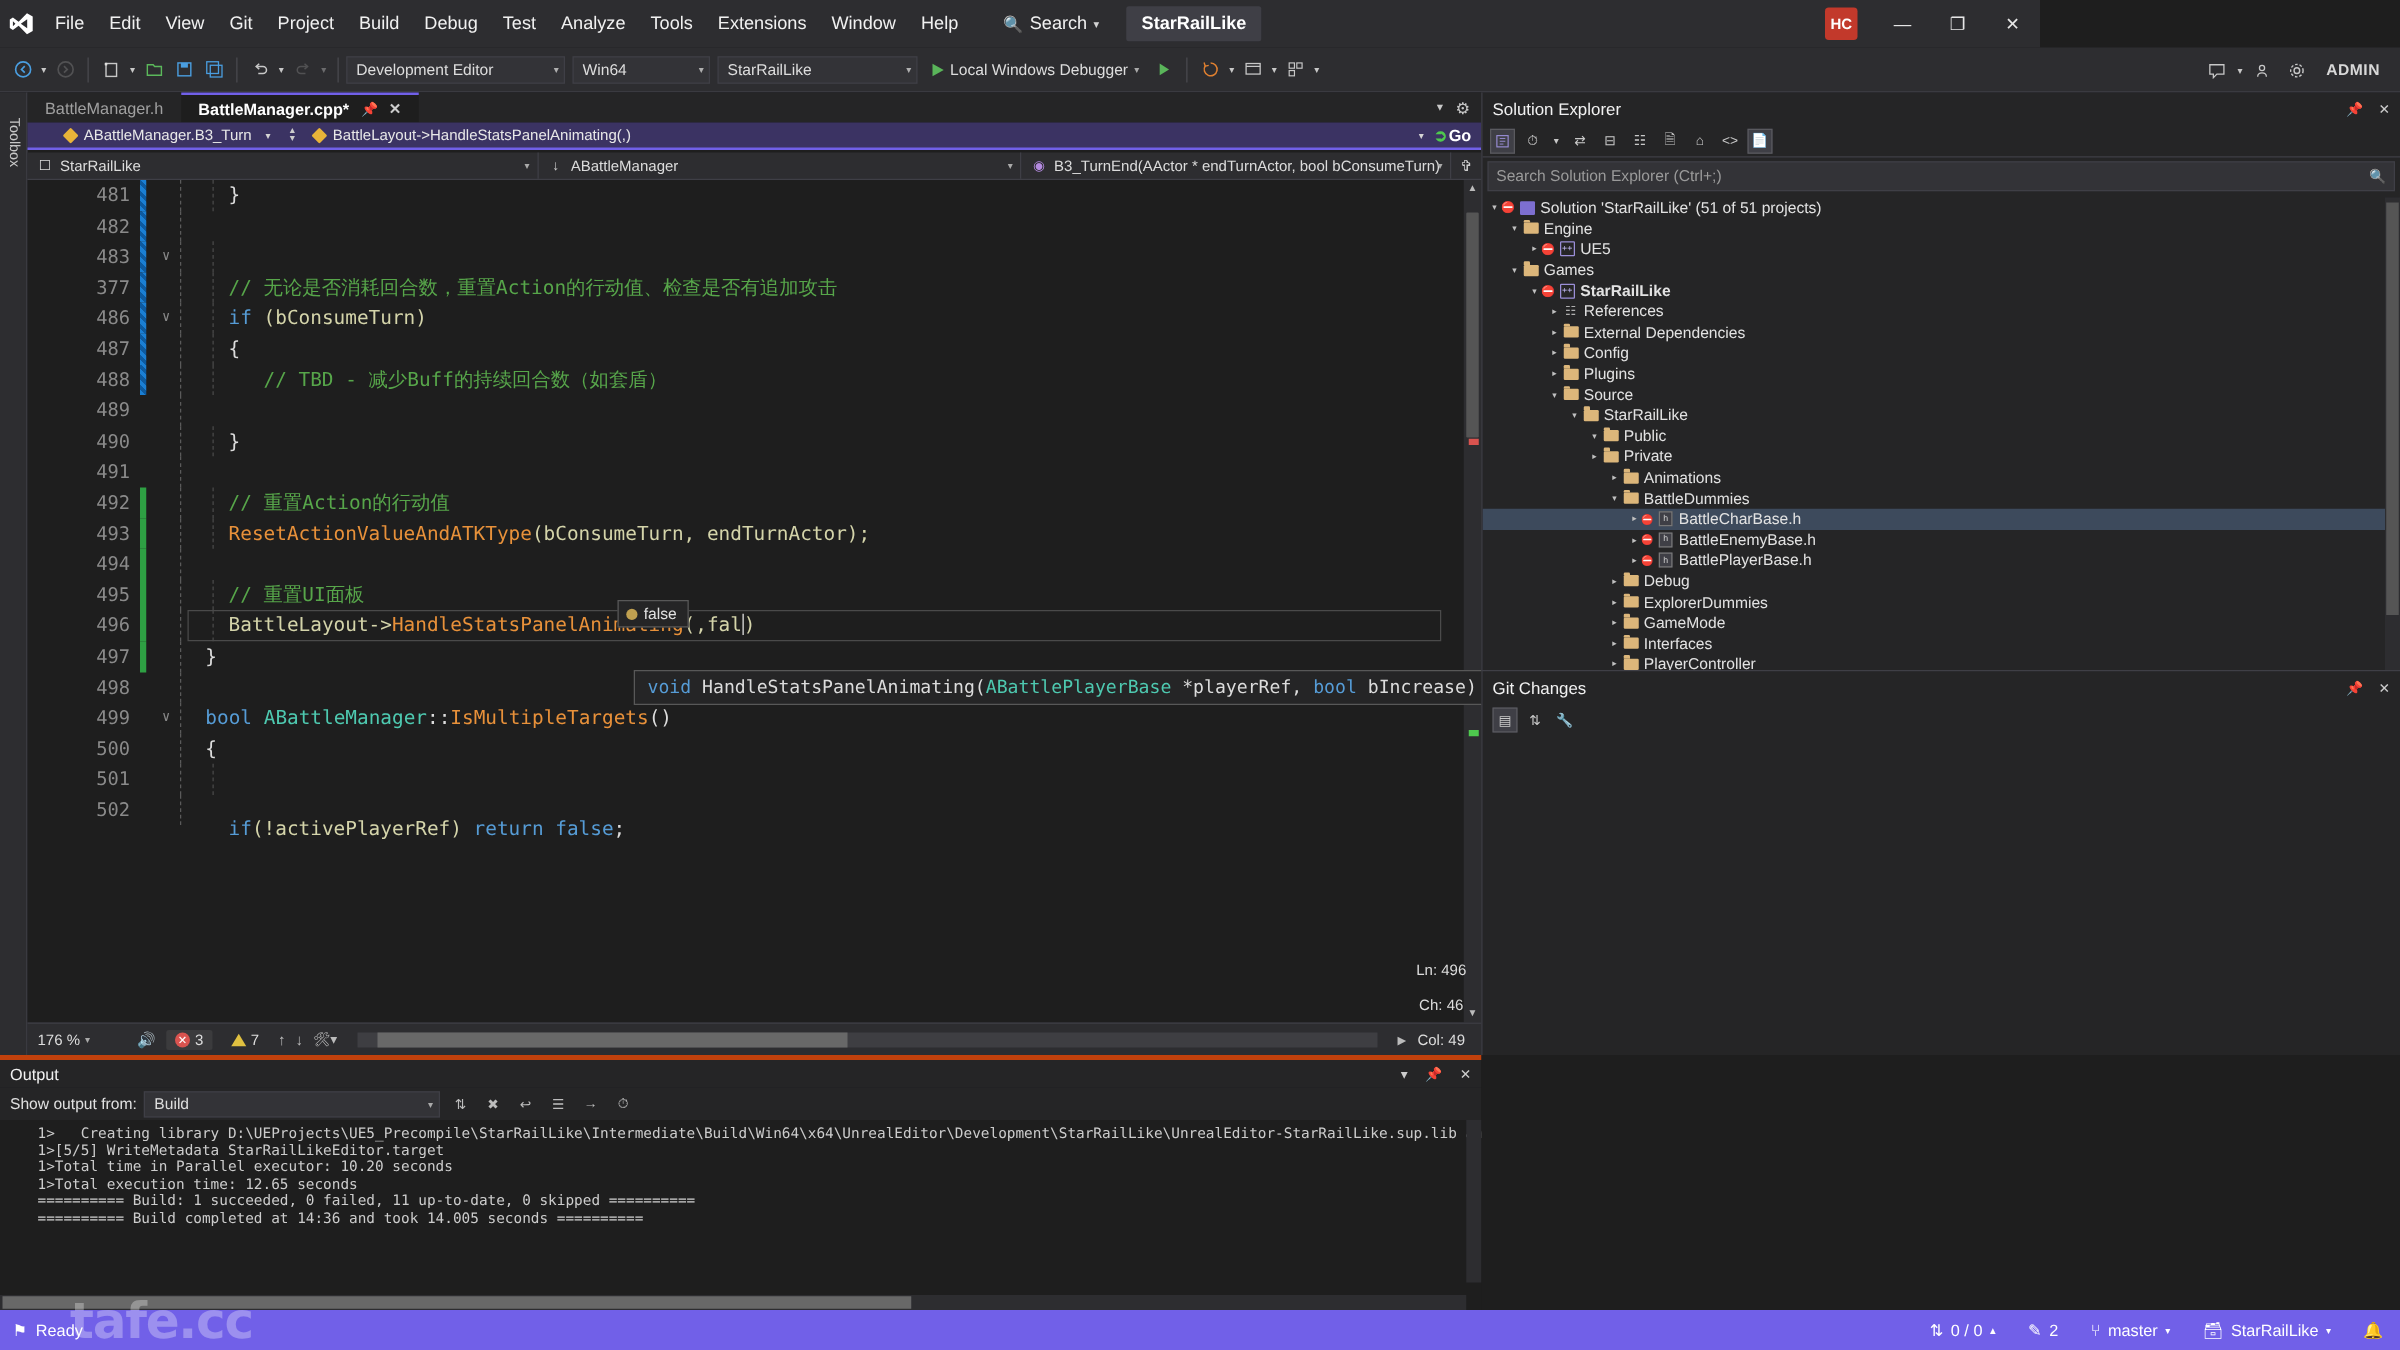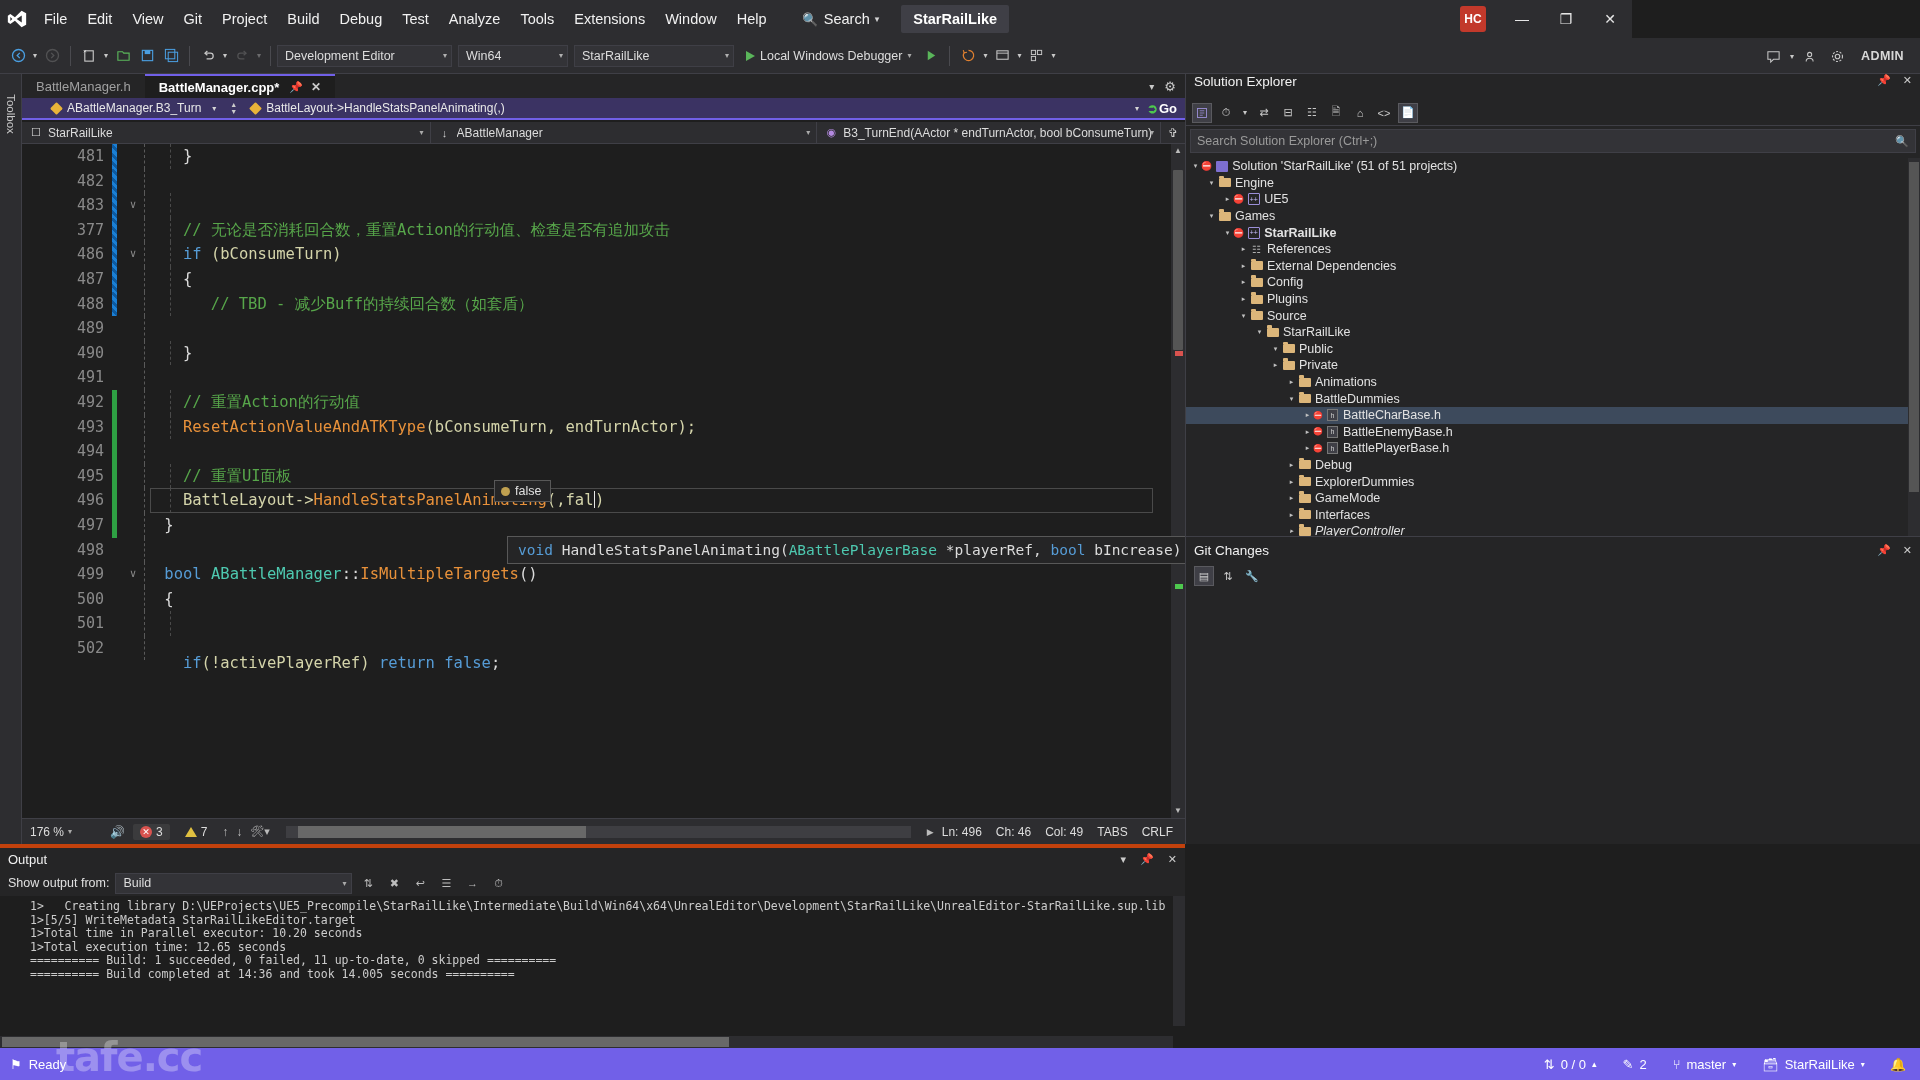--- a/index.html
+++ b/index.html
@@ -181,26 +181,26 @@
     font-size:12px; color:#ddd; padding-left:8px; gap:8px;
   }
   .zoomsel { display:flex; align-items:center; gap:4px; width:72px;}
   .errpill { display:flex; align-items:center; gap:4px; background:#3b3b3d; padding:1px 7px; border-radius:2px;}
   .errdot { width:12px;height:12px;border-radius:50%;background:#d9534f;color:#fff;font-size:9px;
             display:flex;align-items:center;justify-content:center;}
   .warndot { width:0;height:0;border-left:6px solid transparent;border-right:6px solid transparent;
              border-bottom:10px solid #e0c040; }
   .hscroll { flex:1; height:12px; background:#3e3e42; margin:0 8px; position:relative; }
   .hs-thumb { position:absolute; left:2%; width:46%; top:0; bottom:0; background:#686868; }
-  .ed-status .rt { display:flex; align-items:center; gap:14px; padding-right:12px; }
+  .ed-status .rt { display:flex; align-items:center; gap:14px; padding-right:12px;flex-direction:column; }
 
   
   .se-panel { position:absolute; left:1185px; top:74px; width:735px; height:462px; background:#252526;
               border-left:1px solid #3f3f46; }
-  .se-head { height:26px; display:flex; align-items:flex-start; padding:0 8px; font-size:13.5px; color:#f1f1f1;}
+  .se-head { height:26px; display:flex; align-items:center; padding:0 8px; font-size:13.5px; color:#f1f1f1;}
   .se-head .rt { margin-left:auto; display:flex; gap:12px; font-size:11px; color:#ccc;}
   .se-toolbar { height:26px; display:flex; align-items:center; gap:4px; padding:0 6px;
                 border-bottom:1px solid #3f3f46;}
   .se-tb { width:20px; height:20px; display:flex; align-items:center; justify-content:center;
            font-size:11px; color:#c9c9c9; }
   .se-tb.act { background:#3f3f46; border:1px solid #5a5a5f; }
   .se-search { height:24px; margin:3px 4px; background:#333337; border:1px solid #3f3f46;
                display:flex; align-items:center; padding:0 6px; font-size:12.5px; color:#9a9a9a; }
   .se-search .mag { margin-left:auto; color:#bbb; font-size:11px; }
   .se-tree { position:absolute; left:0; right:0; top:84px; bottom:0; overflow:hidden; }
@@ -745,21 +745,21 @@
           </span>
           <span class="lbl">GameMode</span>
         </div>
         <div class="node" style="padding-left: 100px;">
           <span class="exp">▸</span>
           <span class="ic">
             <span class="folder-ic"></span>
           </span>
           <span class="lbl">Interfaces</span>
         </div>
-        <div class="node" style="padding-left: 100px; font-style: italic;">
+        <div class="node" style="padding-left: 100px;">
           <span class="exp">▸</span>
           <span class="ic">
             <span class="folder-ic"></span>
           </span>
           <span class="lbl">PlayerController</span>
         </div>
       </div>
     <div class="se-scroll">
       <div style="position:absolute;left:1px;top:4px;width:10px;height:330px;background:#555;"></div>
     </div>

